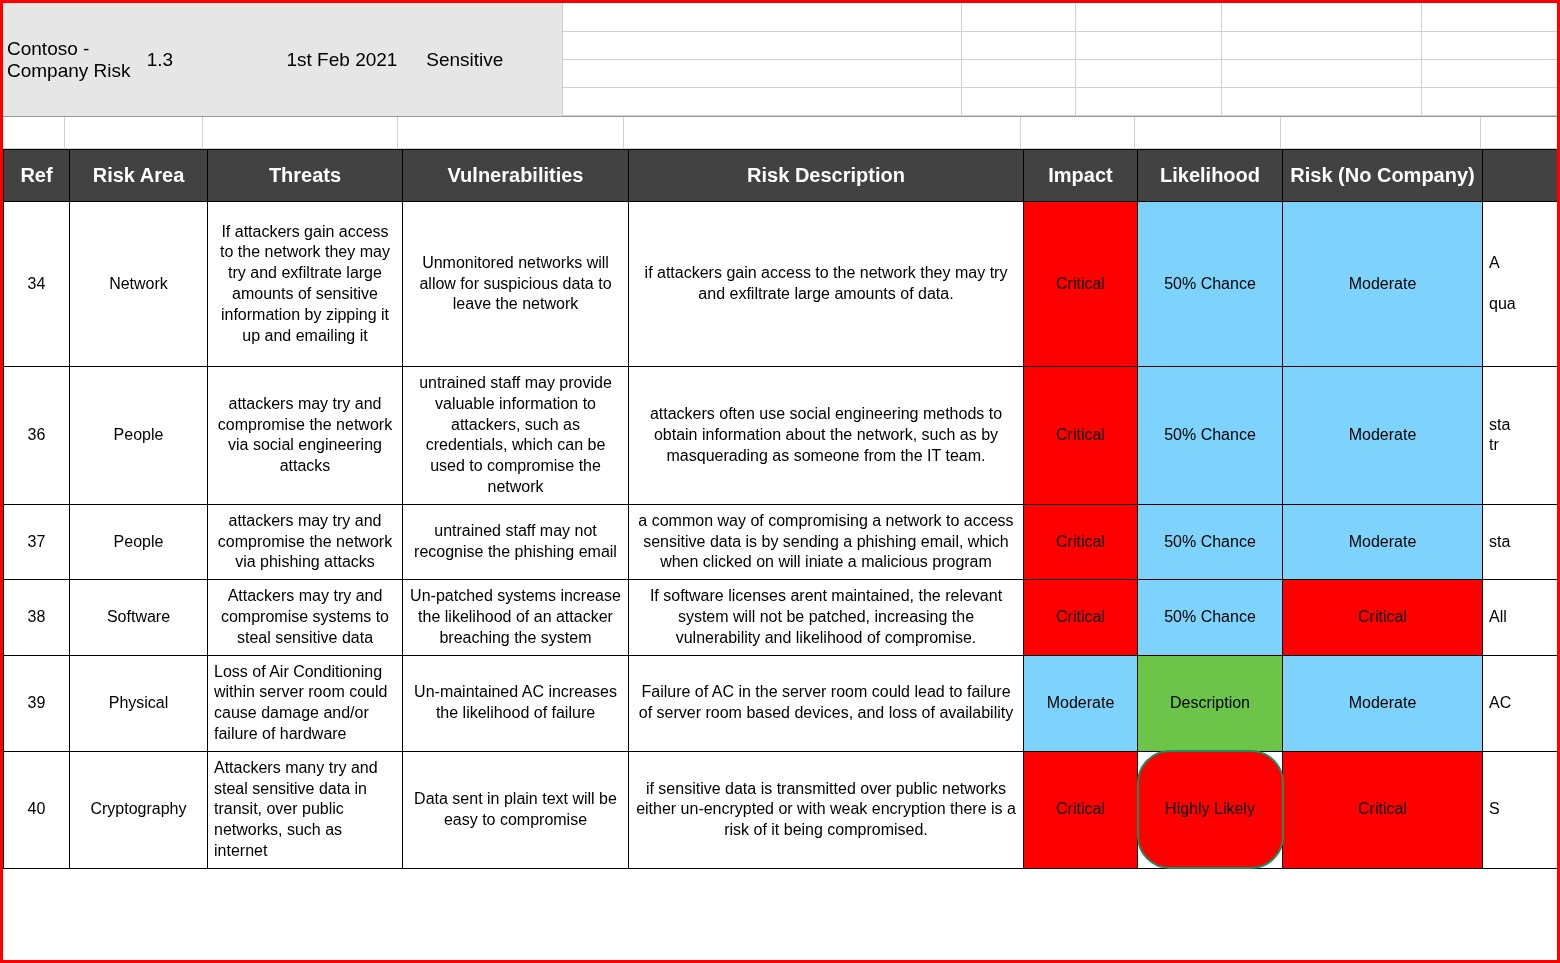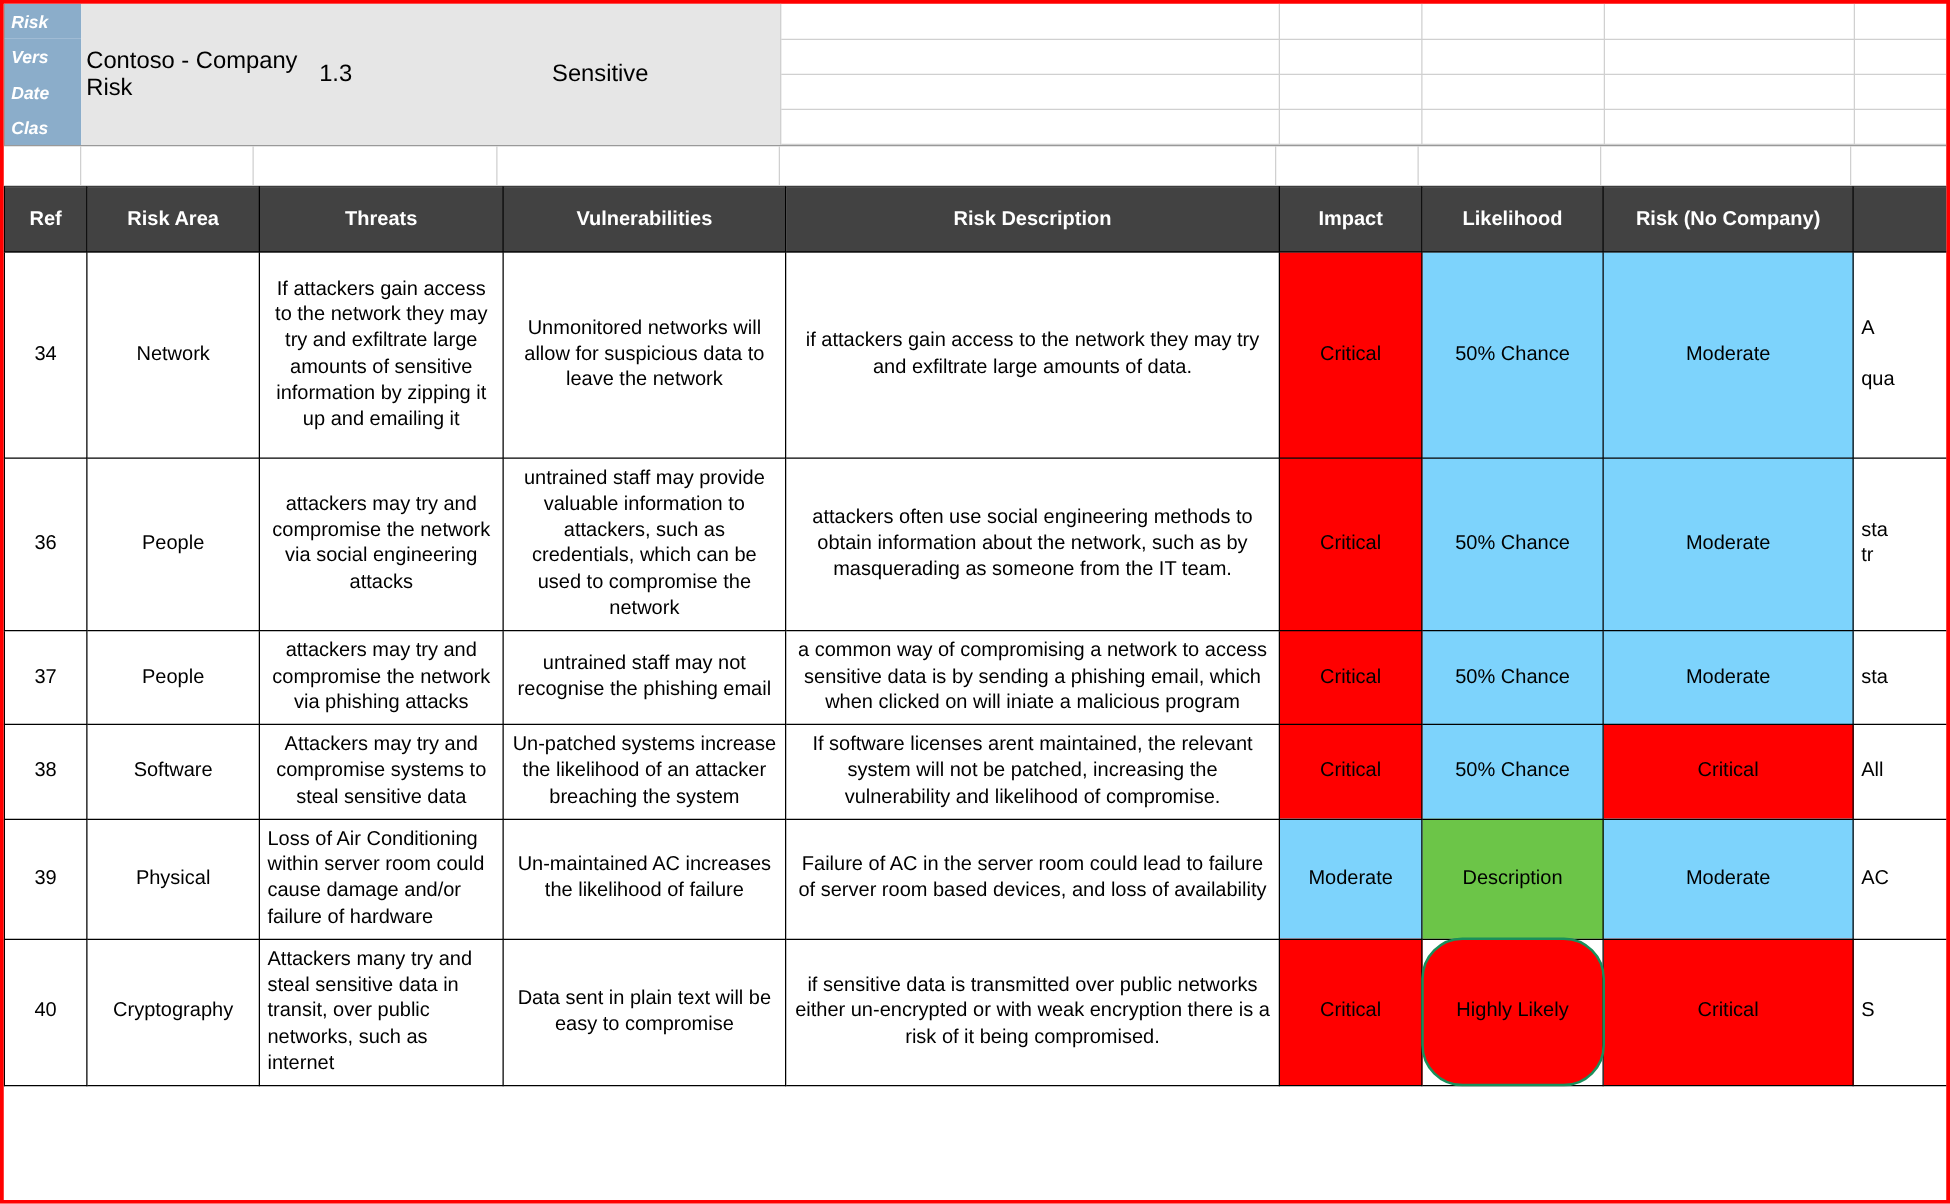--- a/index.html
+++ b/index.html
@@ -98,21 +98,21 @@
     border-collapse: collapse;
     table-layout: fixed;
   }
   table.main th {
     background: #424242;
     color: #fff;
     font-weight: bold;
     text-align: center;
     padding: 10px 4px;
     border: 1px solid #000;
-    font-size: 16px;
+    font-size: 20px;
     height: 52px;
     vertical-align: middle;
   }
   table.main td {
     border: 1px solid #000;
     padding: 6px 6px;
     vertical-align: middle;
     text-align: center;
     font-size: 16px;
     line-height: 1.3;
@@ -136,29 +136,24 @@
     border-radius: 32px;
   }
   .toprow td { height: 165px; }
 </style>
 </head>
 <body>
 
 <div class="outer">
 
   <div class="header-area">
-    <div class="meta-labels">
-      <div class="meta-label">Risk</div>
-      <div class="meta-label">Vers</div>
-      <div class="meta-label">Date</div>
-      <div class="meta-label">Clas</div>
-    </div>
     <div class="meta-values">
       <div class="meta-value">Contoso - Company Risk</div>
       <div class="meta-value">1.3</div>
+      <div class="meta-value">1st Feb 2021</div>
       <div class="meta-value">Sensitive</div>
     </div>
     <div class="grid-right">
       <div class="vlines">
         <div class="vline" style="left:398px"></div>
         <div class="vline" style="left:512px"></div>
         <div class="vline" style="left:658px"></div>
         <div class="vline" style="left:858px"></div>
         <div class="hline" style="top:28px"></div>
         <div class="hline" style="top:56px"></div>

